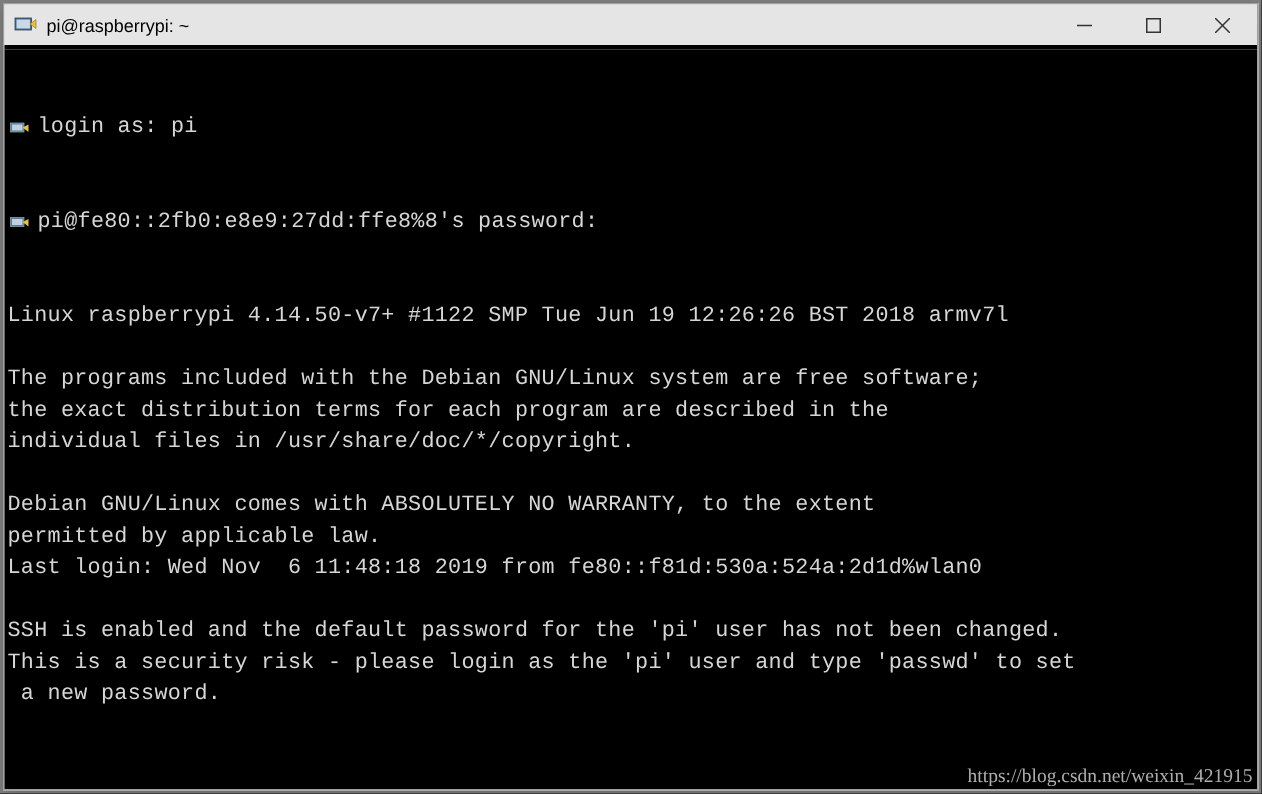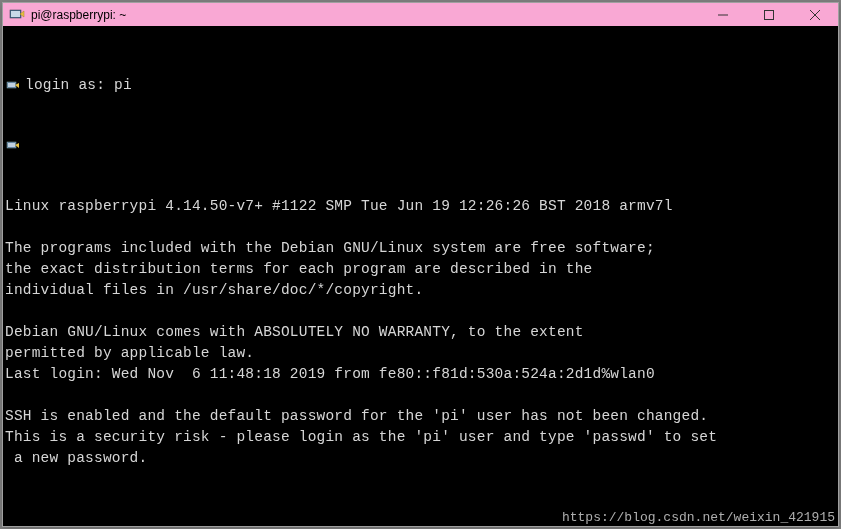--- a/index.html
+++ b/index.html
@@ -18,25 +18,25 @@
       width: 837px;
       height: 525px;
       background: #ffffff;
       border: 1px solid #a0a0a0;
       display: flex;
       flex-direction: column;
       box-shadow: 0 2px 8px rgba(0,0,0,0.2);
     }
     .titlebar {
       height: 30px;
-      background: #f9a8d4;
+      background: #e5e5e5;
       display: flex;
       align-items: center;
       padding-left: 6px;
-      border-bottom: 7px solid #000000;
+      border-bottom: 3px solid #000000;
     }
     .app-icon {
       width: 16px;
       height: 16px;
       margin-right: 6px;
       display: flex;
       align-items: center;
       justify-content: center;
     }
     .titlebar-title {
@@ -85,21 +85,21 @@
       align-items: center;
       justify-content: center;
       flex-shrink: 0;
     }
     .watermark {
       position: absolute;
       bottom: 4px;
       right: 6px;
       color: #cccccc;
       font-size: 13px;
-      font-family: Liberation Mono, monospace;
+      font-family: Liberation Serif, serif;
       opacity: 0.85;
     }
   </style>
 </head>
 <body>
 
 <div class="window">
   <div class="titlebar">
     <span class="app-icon">
       <svg width="16" height="16" viewBox="0 0 16 16">
@@ -141,19 +141,20 @@
       <span>login as: pi</span>
     </div>
     <div class="line with-icon">
       <span class="pc-icon">
         <svg width="14" height="14" viewBox="0 0 14 14">
           <rect x="1" y="3" width="9" height="6" fill="#5a7a9a" stroke="#8aa" stroke-width="0.5"></rect>
           <rect x="2" y="4" width="7" height="4" fill="#c0d0e0"></rect>
           <path d="M9 6 L13 4 L13 9 Z" fill="#e8c040"></path>
         </svg>
       </span>
+      <span>pi@fe80::2fb0:e8e9:27dd:ffe8%8's password:</span>
     </div>
     <div id="body-lines"><div class="line">Linux raspberrypi 4.14.50-v7+ #1122 SMP Tue Jun 19 12:26:26 BST 2018 armv7l</div><div class="line">&nbsp;</div><div class="line">The programs included with the Debian GNU/Linux system are free software;</div><div class="line">the exact distribution terms for each program are described in the</div><div class="line">individual files in /usr/share/doc/*/copyright.</div><div class="line">&nbsp;</div><div class="line">Debian GNU/Linux comes with ABSOLUTELY NO WARRANTY, to the extent</div><div class="line">permitted by applicable law.</div><div class="line">Last login: Wed Nov  6 11:48:18 2019 from fe80::f81d:530a:524a:2d1d%wlan0</div><div class="line">&nbsp;</div><div class="line">SSH is enabled and the default password for the 'pi' user has not been changed.</div><div class="line">This is a security risk - please login as the 'pi' user and type 'passwd' to set</div><div class="line"> a new password.</div><div class="line">&nbsp;</div></div>
     
   </div>
 </div>
 
 <div class="watermark">https://blog.csdn.net/weixin_421915</div>
 
 </body></html>

